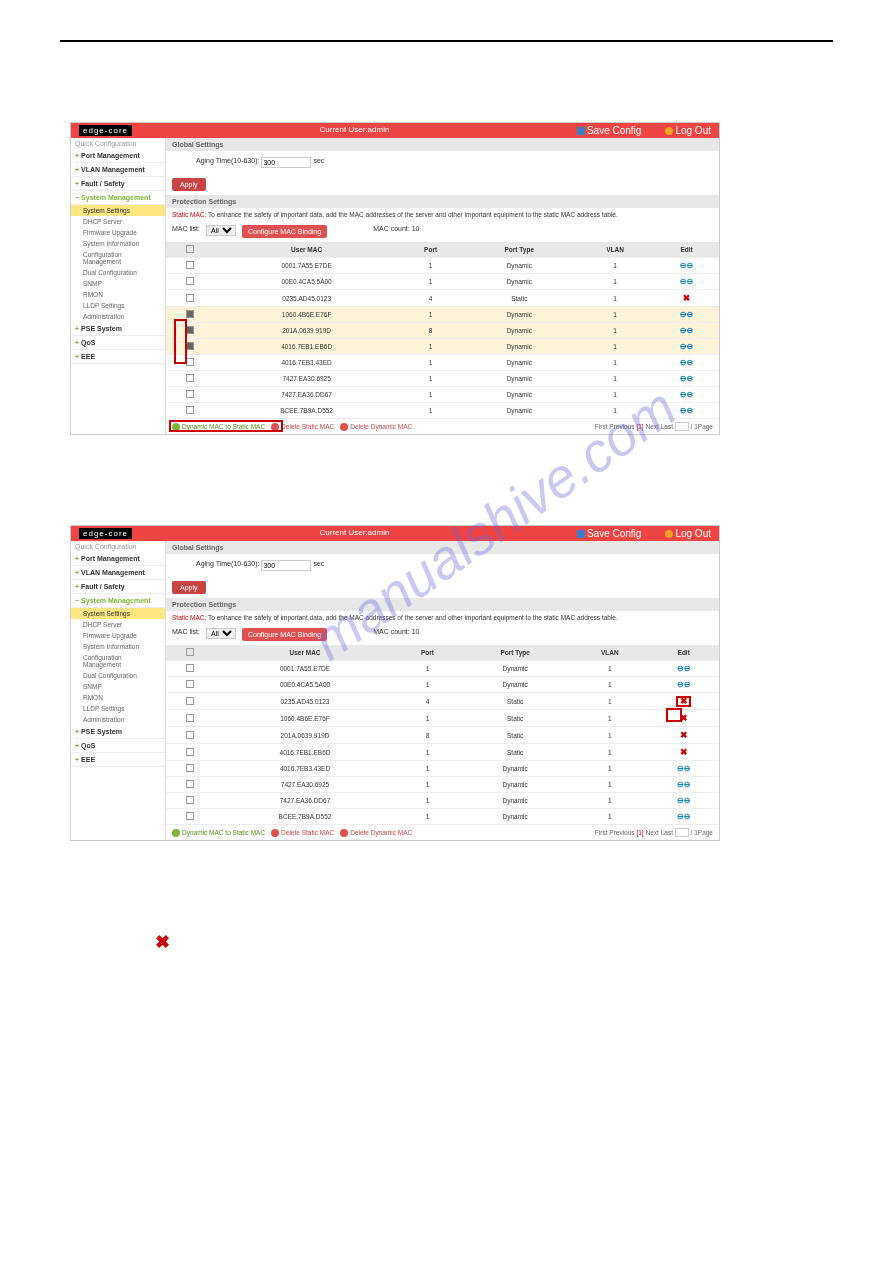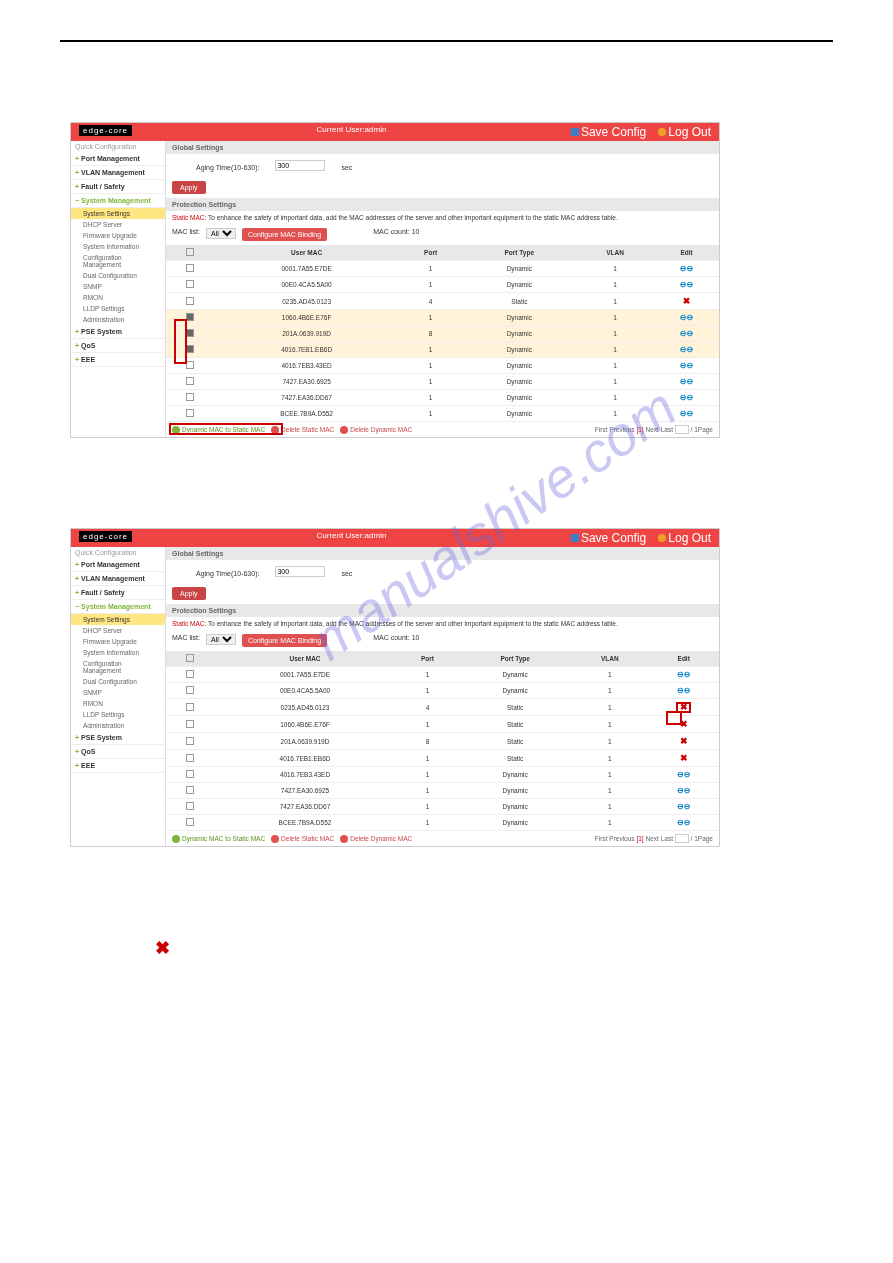--- a/index.html
+++ b/index.html
@@ -3,36 +3,36 @@
 <meta charset="utf-8">
 <style>
 *{box-sizing:border-box;margin:0;padding:0;font-family:Arial,sans-serif}
 body{background:#fff;width:893px;margin:0 auto;color:#333}
 .page{padding:40px 60px}
 .top-line{border-bottom:2px solid #000;margin-bottom:80px}
 .screenshot{border:1px solid #ccc;margin-bottom:90px;width:650px;margin-left:10px;position:relative}
 .hdr{background:#ef4444;color:#fff;display:flex;align-items:flex-start;padding:2px 8px;font-size:8px}
 .logo{background:#000;color:#fff;padding:1px 4px;font-size:8px;letter-spacing:1px}
 .cur-user{flex:1;text-align:center}
-.hdr-links{display:flex;gap:12px;font-size:12px}
+.hdr-links{display:flex;gap:24px;font-size:10px}
 .hdr-link{display:flex;align-items:center;gap:2px}
 .save-ico{width:8px;height:8px;background:#3a7fc8}
 .log-ico{width:8px;height:8px;background:#f0a020;border-radius:50%}
 .body{display:flex;background:#fff}
 .sidebar{width:95px;background:#fff;border-right:1px solid #ddd;font-size:7px}
 .sb-quick{color:#999;padding:2px 4px}
 .sb-item{padding:3px 4px;border-bottom:1px solid #eee;font-weight:bold;color:#333}
 .sb-item .plus{color:#7fb53a;margin-right:2px}
 .sb-item .minus{color:#7fb53a;margin-right:2px}
 .sb-item.green{color:#7fb53a}
 .sb-sub{padding:2px 4px 2px 12px;color:#666;font-weight:normal;font-size:6.5px}
 .sb-sub.active{background:#ffe680;color:#333}
 .main{flex:1;padding:0;font-size:7px}
 .section-h{background:#e8e8e8;color:#666;padding:3px 6px;font-weight:bold}
-.form-row{padding:6px 30px;display:flex;align-items:flex-end;gap:16px}
+.form-row{padding:6px 30px;display:flex;align-items:flex-start;gap:2px}
 .form-row input{border:1px solid #ccc;padding:1px;width:50px;font-size:7px}
 .apply-btn{background:#c94545;color:#fff;border:none;padding:3px 8px;margin:4px 6px;border-radius:2px;font-size:7px}
 .static-note{padding:3px 6px;font-size:6.5px}
 .static-note .red{color:#c00}
 .bar{padding:4px 6px;display:flex;align-items:flex-start;gap:6px}
 .bar select{font-size:7px;border:1px solid #ccc}
 .cfg-btn{background:#e05050;color:#fff;border:none;padding:3px 6px;border-radius:2px;font-size:7px}
 .mac-count{margin-left:40px}
 table{width:100%;border-collapse:collapse;font-size:6.5px}
 thead tr{background:#e8e8e8}

